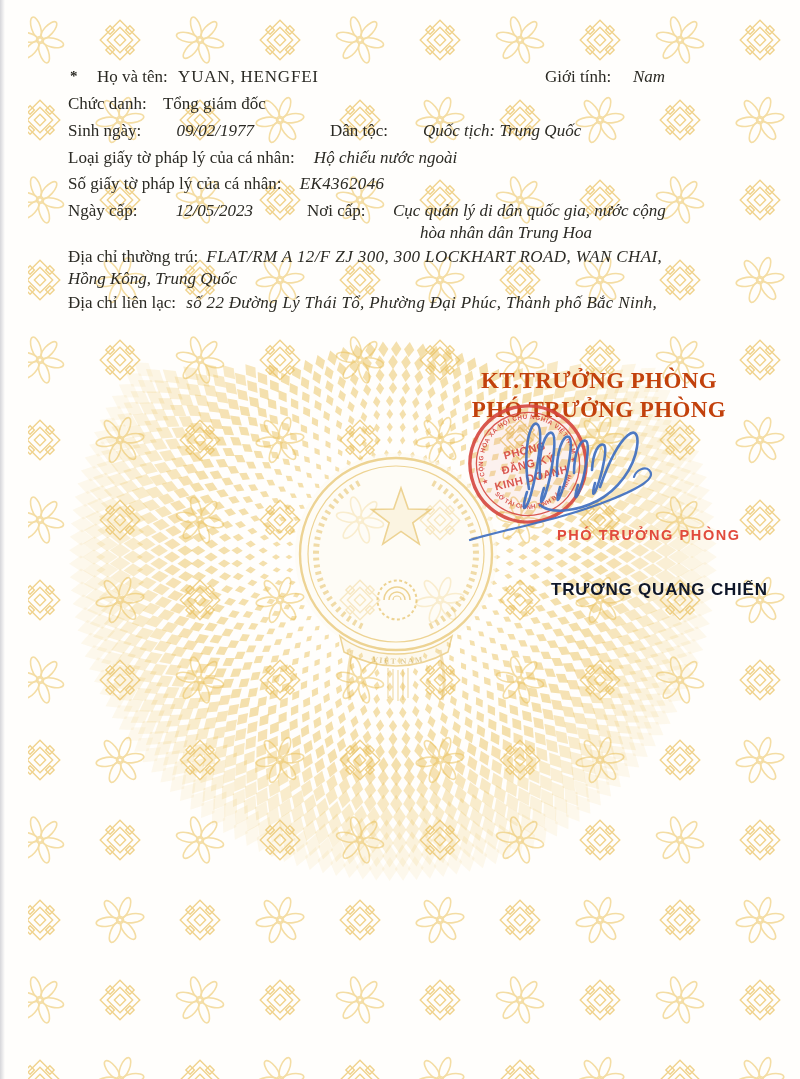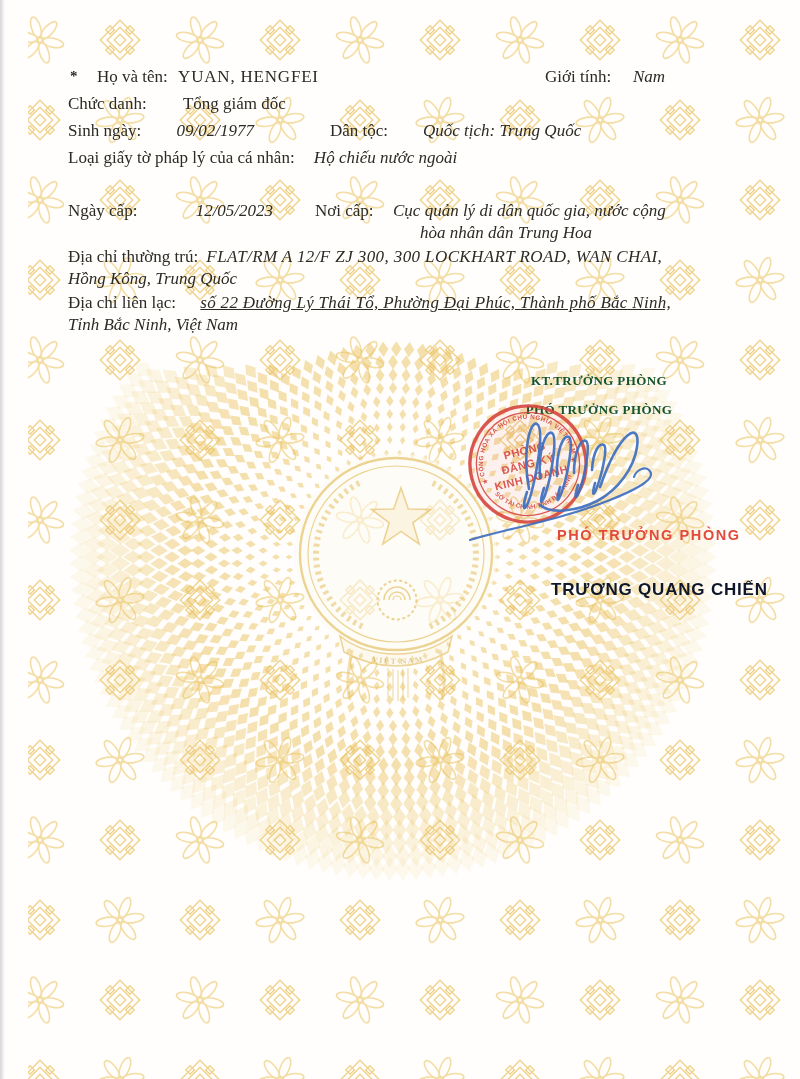--- a/index.html
+++ b/index.html
@@ -8,21 +8,21 @@
   svg.layer{position:absolute;left:0;top:0;pointer-events:none;}
   #bg-svg{z-index:0;}
   #fg-svg{z-index:3;}
   .textlayer{position:absolute;left:0;top:0;width:800px;height:800px;z-index:2;}
   .row{position:absolute;white-space:nowrap;font-size:17px;line-height:21px;}
   .it{font-style:italic;}
   .ls{letter-spacing:.4px;}
   .marker{display:inline-block;width:27px;font-size:15px;font-weight:bold;transform:translateY(-1px);}
   .abs{position:absolute;top:0;}
   .heading{position:absolute;left:468px;top:366px;width:262px;text-align:center;font-weight:bold;
-           font-size:13px;line-height:29px;color:#14532d;letter-spacing:.4px;z-index:2;}
+           font-size:23px;line-height:29px;color:#c2410c;letter-spacing:.4px;z-index:2;}
   .red-title{position:absolute;left:557px;top:527px;font-family:"Liberation Sans","DejaVu Sans",sans-serif;
              font-weight:bold;font-size:14.5px;color:#e14a3c;letter-spacing:1.6px;z-index:2;}
   .red-name{position:absolute;left:551px;top:580px;font-family:"Liberation Sans","DejaVu Sans",sans-serif;
             font-weight:bold;font-size:17px;color:#0f172a;letter-spacing:.8px;z-index:2;}
   .edgeL{position:absolute;left:0;top:0;width:5px;height:1079px;z-index:4;
          background:linear-gradient(90deg,#d6d6da,rgba(255,255,255,0));}
   .stamp-center{font-family:"Liberation Sans","DejaVu Sans",sans-serif;font-weight:bold;}
 </style>
 </head>
 <body>
@@ -1544,55 +1544,58 @@
 
     <div class="row" style="left:70px;top:66px;">
       <span class="marker">*</span><span>Họ và tên:</span>
       <span class="ls" style="margin-left:6px;letter-spacing:.8px;">YUAN, HENGFEI</span>
       <span class="abs" style="left:475px;">Giới tính:</span>
       <span class="abs it" style="left:563px;">Nam</span>
     </div>
 
     <div class="row" style="left:68px;top:93px;">
       <span>Chức danh:</span>
-      <span style="margin-left:32px;">Tổng giám đốc</span>
+      <span style="margin-left:12px;">Tổng giám đốc</span>
     </div>
 
     <div class="row" style="left:68px;top:120px;">
       <span>Sinh ngày:</span>
       <span class="it" style="margin-left:31px;font-style:italic;">09/02/1977</span>
       <span class="abs" style="left:262px;">Dân tộc:</span>
       <span class="abs it" style="left:355px;"><span>Quốc tịch:</span> <span>Trung Quốc</span></span>
     </div>
 
     <div class="row" style="left:68px;top:147px;">
       <span>Loại giấy tờ pháp lý của cá nhân:</span>
       <span class="it" style="margin-left:15px;font-style:italic;">Hộ chiếu nước ngoài</span>
     </div>
 
+    <div class="row" style="left:68px;top:173px;">
+      <span>Số giấy tờ pháp lý của cá nhân:</span>
+      <span class="it ls" style="margin-left:14px;">EK4362046</span>
+    </div>
 
     <div class="row" style="left:68px;top:200px;">
       <span>Ngày cấp:</span>
-      <span class="it" style="margin-left:54px;font-style:italic;">12/05/2023</span>
-      <span class="abs" style="left:247px;">Nơi cấp:</span>
+      <span class="it" style="margin-left:34px;font-style:italic;">12/05/2023</span>
+      <span class="abs" style="left:239px;">Nơi cấp:</span>
       <span class="abs it" style="left:325px;">Cục quản lý di dân quốc gia, nước cộng</span>
     </div>
     <div class="row it" style="left:420px;top:222px;">hòa nhân dân Trung Hoa</div>
 
     <div class="row" style="left:68px;top:246px;">
       <span>Địa chỉ thường trú:</span>
       <span class="it" style="margin-left:4px;letter-spacing:.4px;">FLAT/RM A 12/F ZJ 300, 300 LOCKHART ROAD, WAN CHAI,</span>
     </div>
     <div class="row it" style="left:68px;top:268px;">Hồng Kông, Trung Quốc</div>
 
     <div class="row" style="left:68px;top:292px;">
       <span>Địa chỉ liên lạc:</span>
-      <span class="it" style="margin-left:20px;letter-spacing:.3px;text-decoration:underline;">số 22 Đường Lý Thái Tổ, Phường Đại Phúc, Thành phố Bắc Ninh,</span>
+      <span class="it" style="margin-left:6px;letter-spacing:.3px;">số 22 Đường Lý Thái Tổ, Phường Đại Phúc, Thành phố Bắc Ninh,</span>
     </div>
-    <div class="row it" style="left:68px;top:314px;">Tỉnh Bắc Ninh, Việt Nam</div>
 
     <div class="heading">
       <div>KT.TRƯỞNG PHÒNG</div>
       <div>PHÓ TRƯỞNG PHÒNG</div>
     </div>
 
     <div class="red-title">PHÓ TRƯỞNG PHÒNG</div>
     <div class="red-name">TRƯƠNG QUANG CHIẾN</div>
   </div>
 

